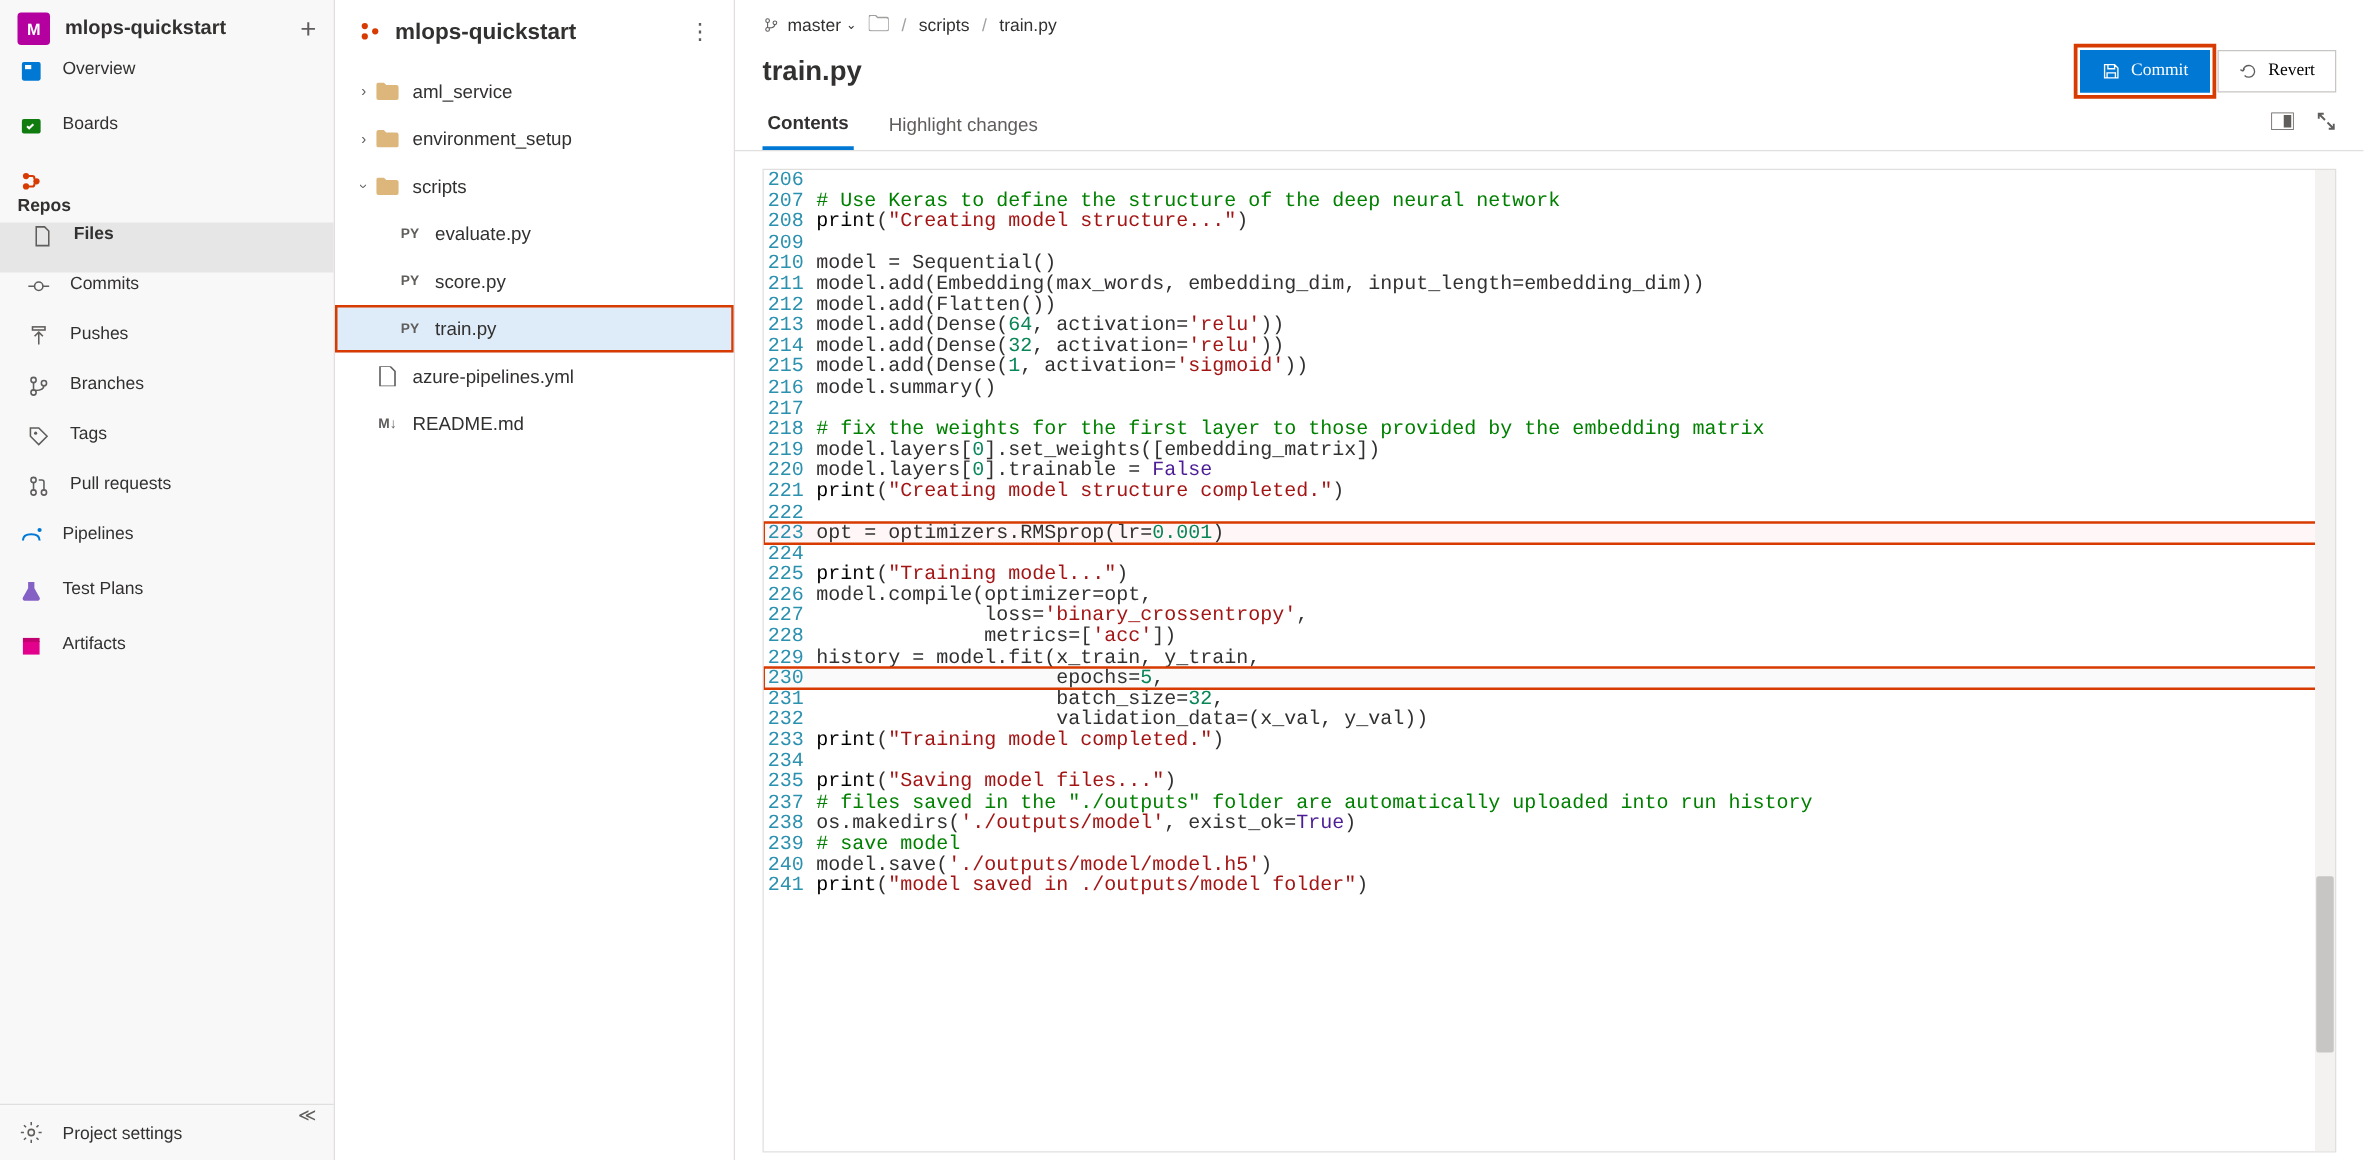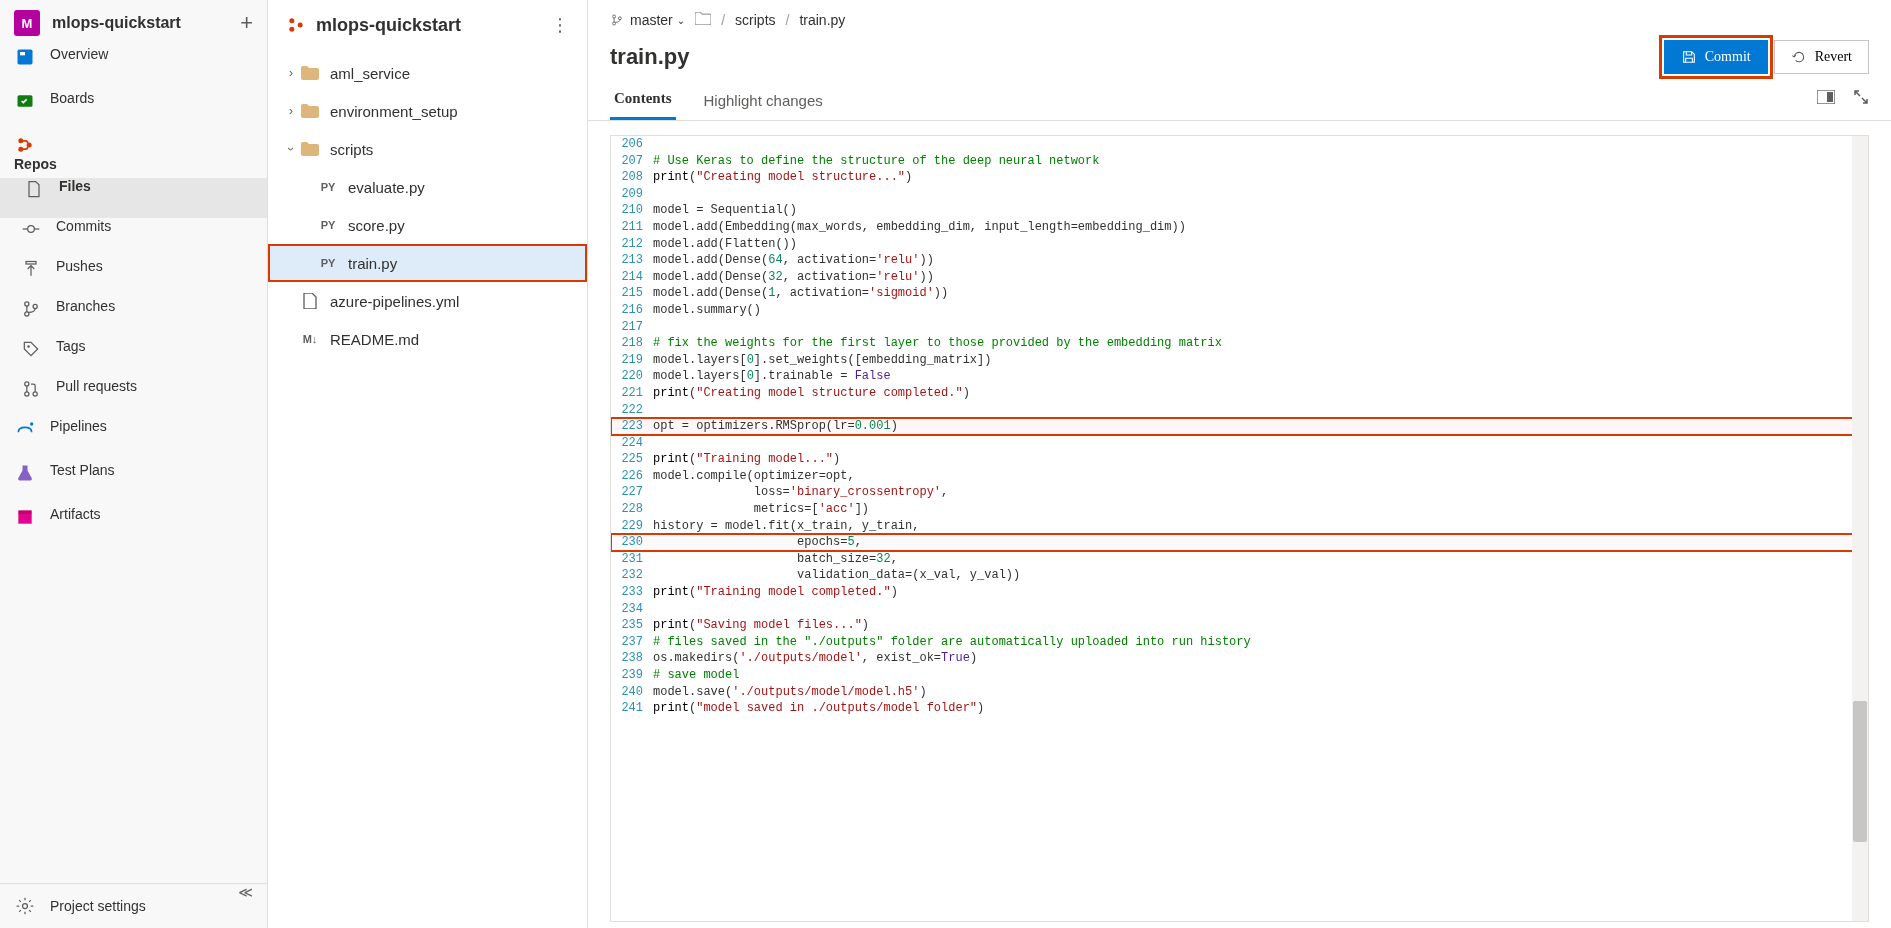--- a/index.html
+++ b/index.html
@@ -52,28 +52,28 @@
   .crumb-sep { color: #a19f9d; }
   .crumb-folder { color: #a19f9d; }
   .header-row { display: flex; align-items: center; padding: 8px 22px 0; }
   .file-title { font-size: 22px; font-weight: 600; flex: 1; }
   .btn { height: 34px; padding: 0 16px; display: inline-flex; align-items: center; border: 1px solid #c8c6c4; background: #fff; cursor: pointer; font-size: 14px; margin-left: 6px; font-family: Liberation Serif, serif; }
   .btn svg { width: 16px; height: 16px; margin-right: 8px; }
   .btn-primary { background: #0078d4; border-color: #0078d4; color: #fff; }
   .btn-primary.ring { outline: 3px solid #d83b01; outline-offset: 2px; }
   .tab-row { display: flex; align-items: center; padding: 10px 22px 0; border-bottom: 1px solid #e1dfdd; }
   .tab { padding: 6px 4px 10px; margin-right: 24px; cursor: pointer; font-size: 15px; color: #605e5c; }
-  .tab.active { color: #323130; font-weight: 600; border-bottom: 3px solid #0078d4; font-family: Liberation Serif, serif; }
+  .tab.active { color: #323130; font-weight: 600; border-bottom: 3px solid #0078d4; }
   .tab-spacer { flex: 1; }
   .tab-icons { display: flex; align-items: center; gap: 18px; padding-bottom: 8px; color: #605e5c; }
   .tab-icons span { cursor: pointer; }
 
   
   .editor-wrap { flex: 1; padding: 14px 22px 6px; overflow: hidden; }
-  .editor { border: 1px solid #e1dfdd; height: 100%; overflow: auto; background: #fff; font-family: Consolas, "Courier New", monospace; font-size: 12px; line-height: 16.6px; position: relative; }
+  .editor { border: 1px solid #e1dfdd; height: 100%; overflow: auto; background: #fff; font-family: Consolas, "Courier New", monospace; font-size: 16px; line-height: 16.6px; position: relative; }
   .code-line { display: flex; white-space: pre; }
   .code-line.hl1 { background: rgba(255,0,0,0.03); outline: 2px solid #d83b01; outline-offset: -1px; }
   .code-line.hl2 { background: #fafafa; outline: 2px solid #d83b01; outline-offset: -1px; }
   .ln { width: 42px; text-align: right; padding-right: 10px; color: #2b91af; user-select: none; }
   .code { flex: 1; }
   .c-com { color: #008000; }
   .c-str { color: #a31515; }
   .c-num { color: #098658; }
   .c-kw  { color: #4c1d95; }
   .c-id  { color: #000; }

